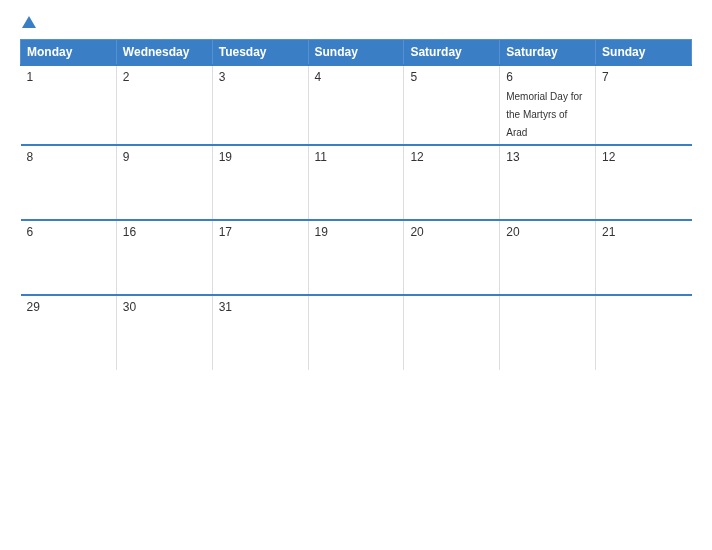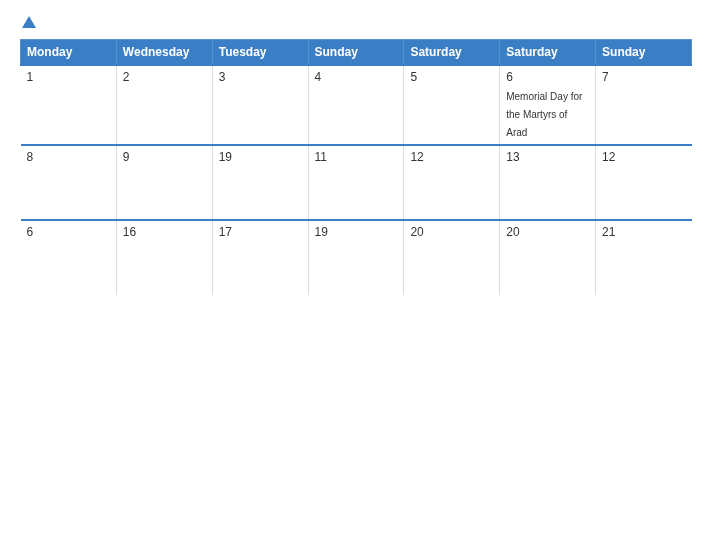--- a/index.html
+++ b/index.html
@@ -194,15 +194,30 @@
           <td>
             <span class="day-number">20</span>
           </td>
           <td>
             <span class="day-number">20</span>
           </td>
           <td>
             <span class="day-number">21</span>
           </td>
         </tr>
+        <tr>
+          <td>
+            <span class="day-number">29</span>
+          </td>
+          <td>
+            <span class="day-number">30</span>
+          </td>
+          <td>
+            <span class="day-number">31</span>
+          </td>
+          <td class="empty-cell"></td>
+          <td class="empty-cell"></td>
+          <td class="empty-cell"></td>
+          <td class="empty-cell"></td>
+        </tr>
       </tbody>
   </table>
 </div>
 
 </body></html>

